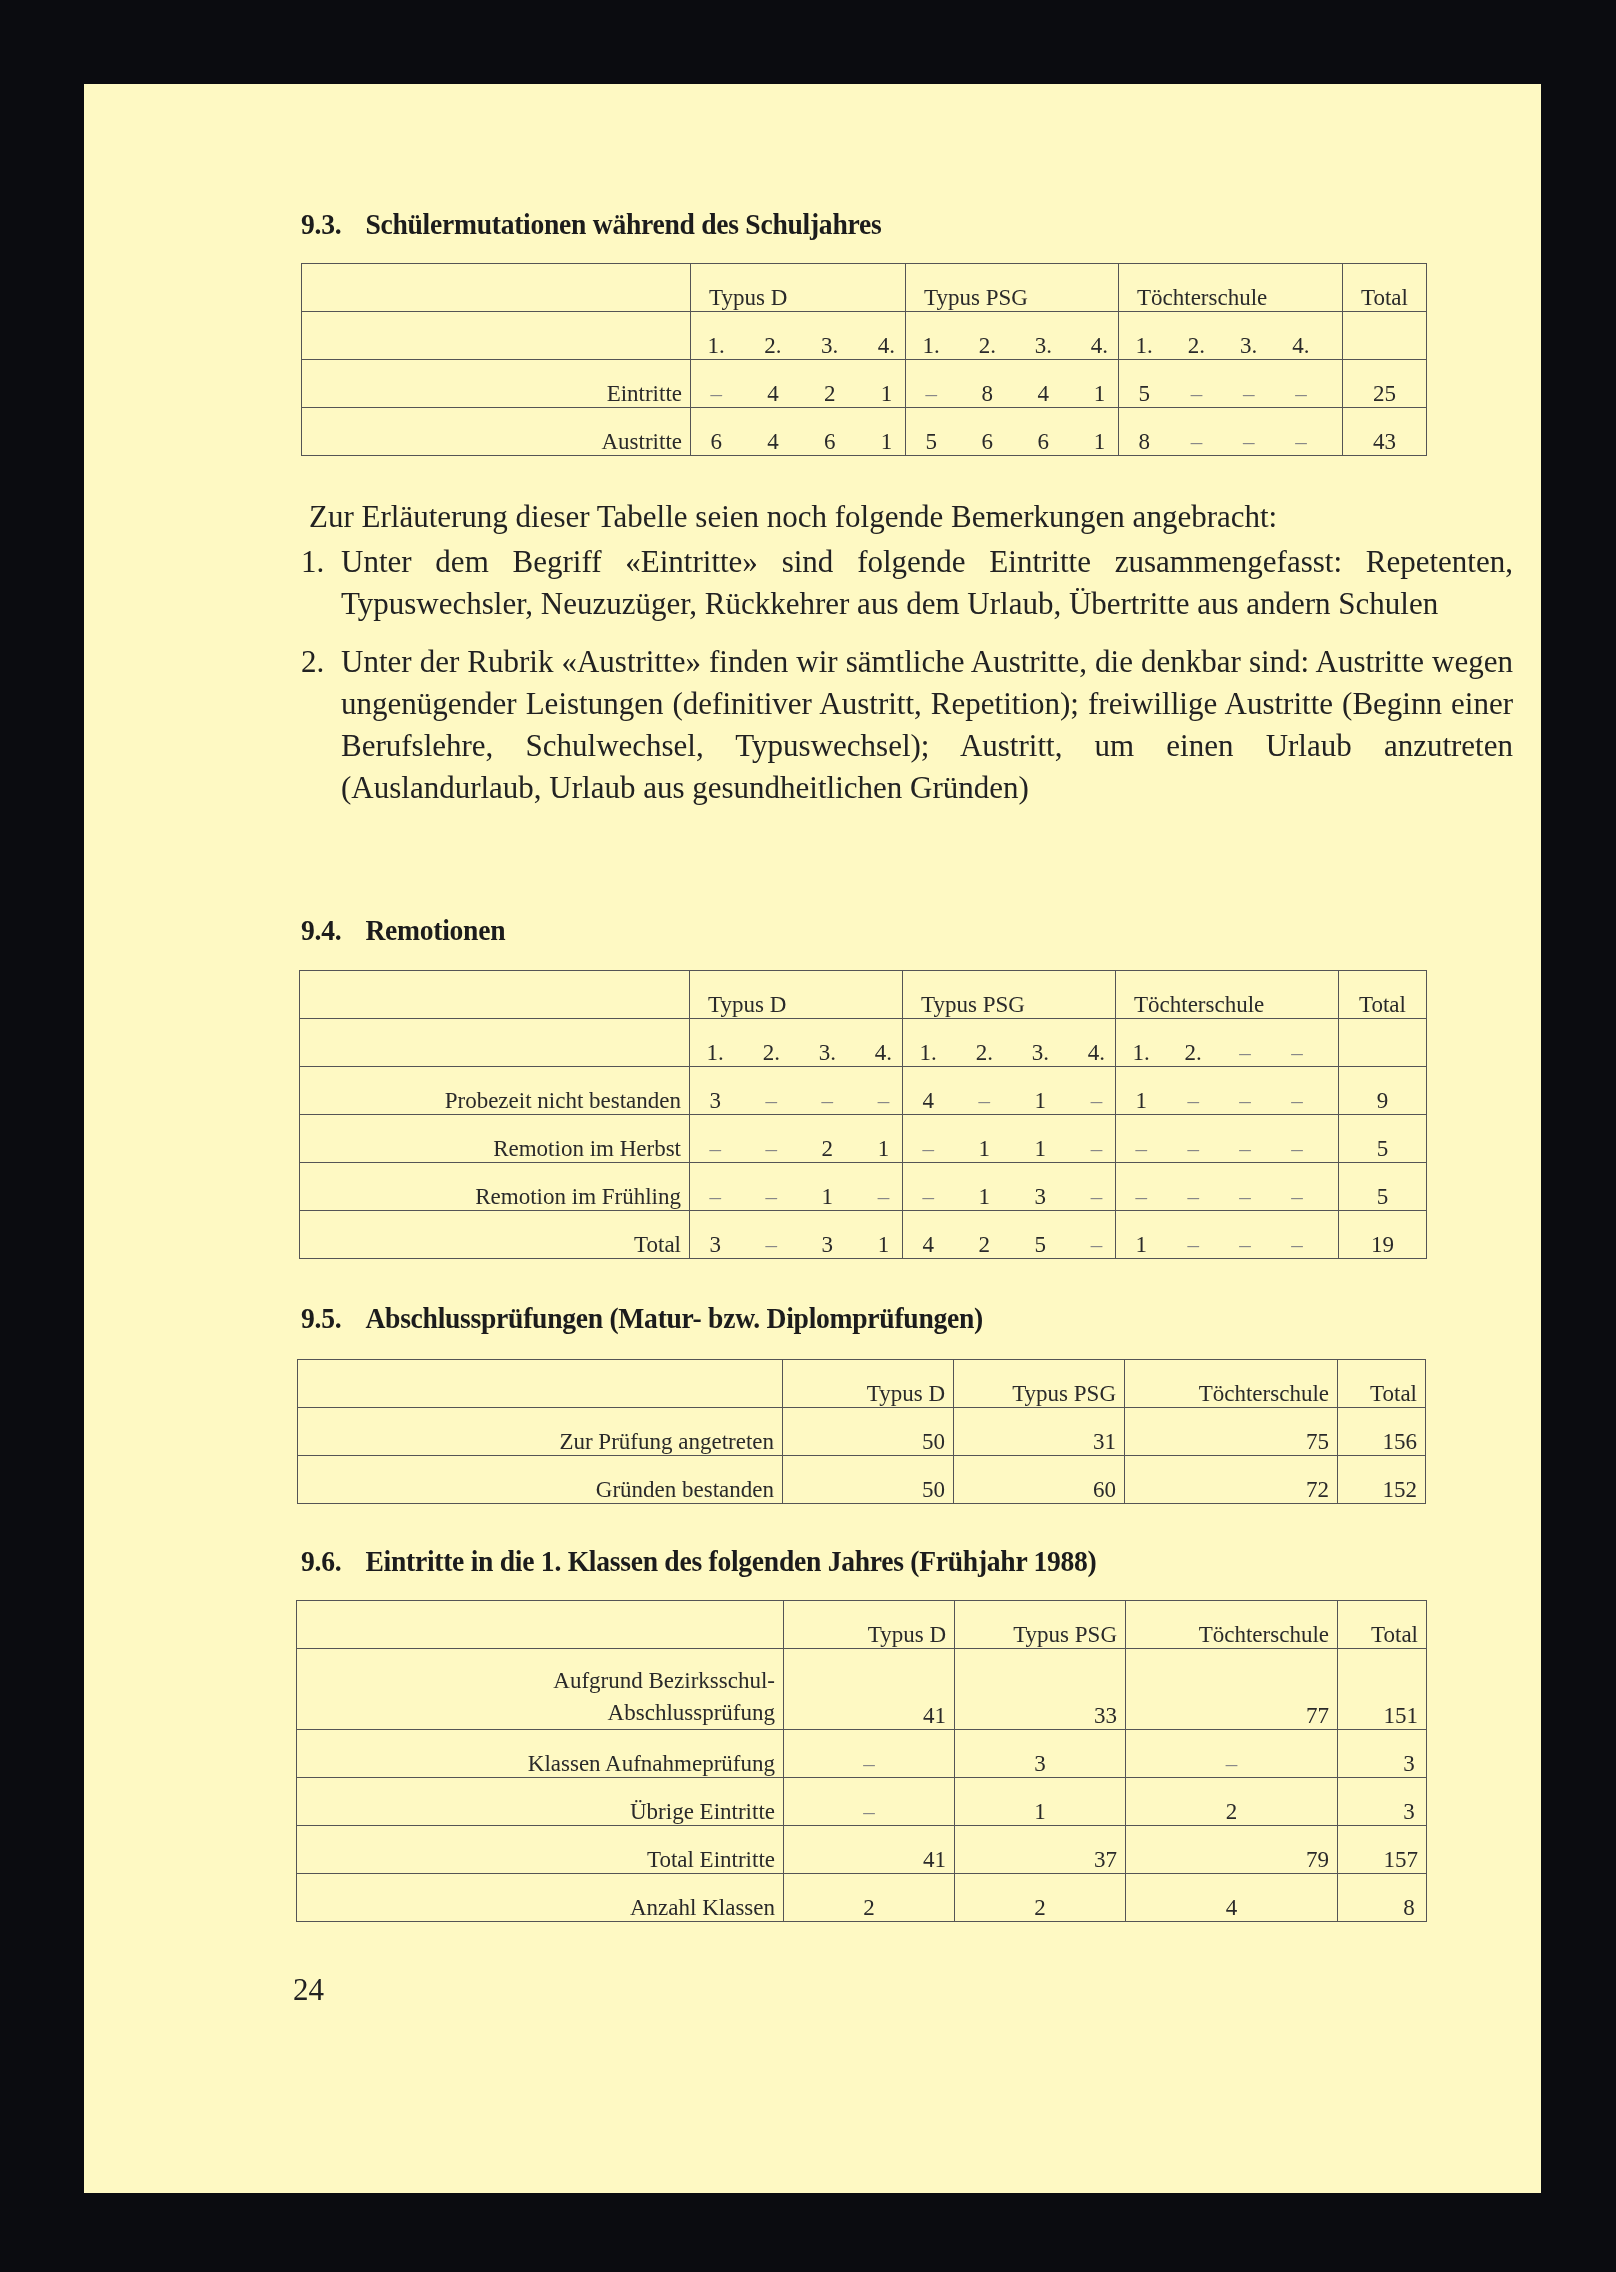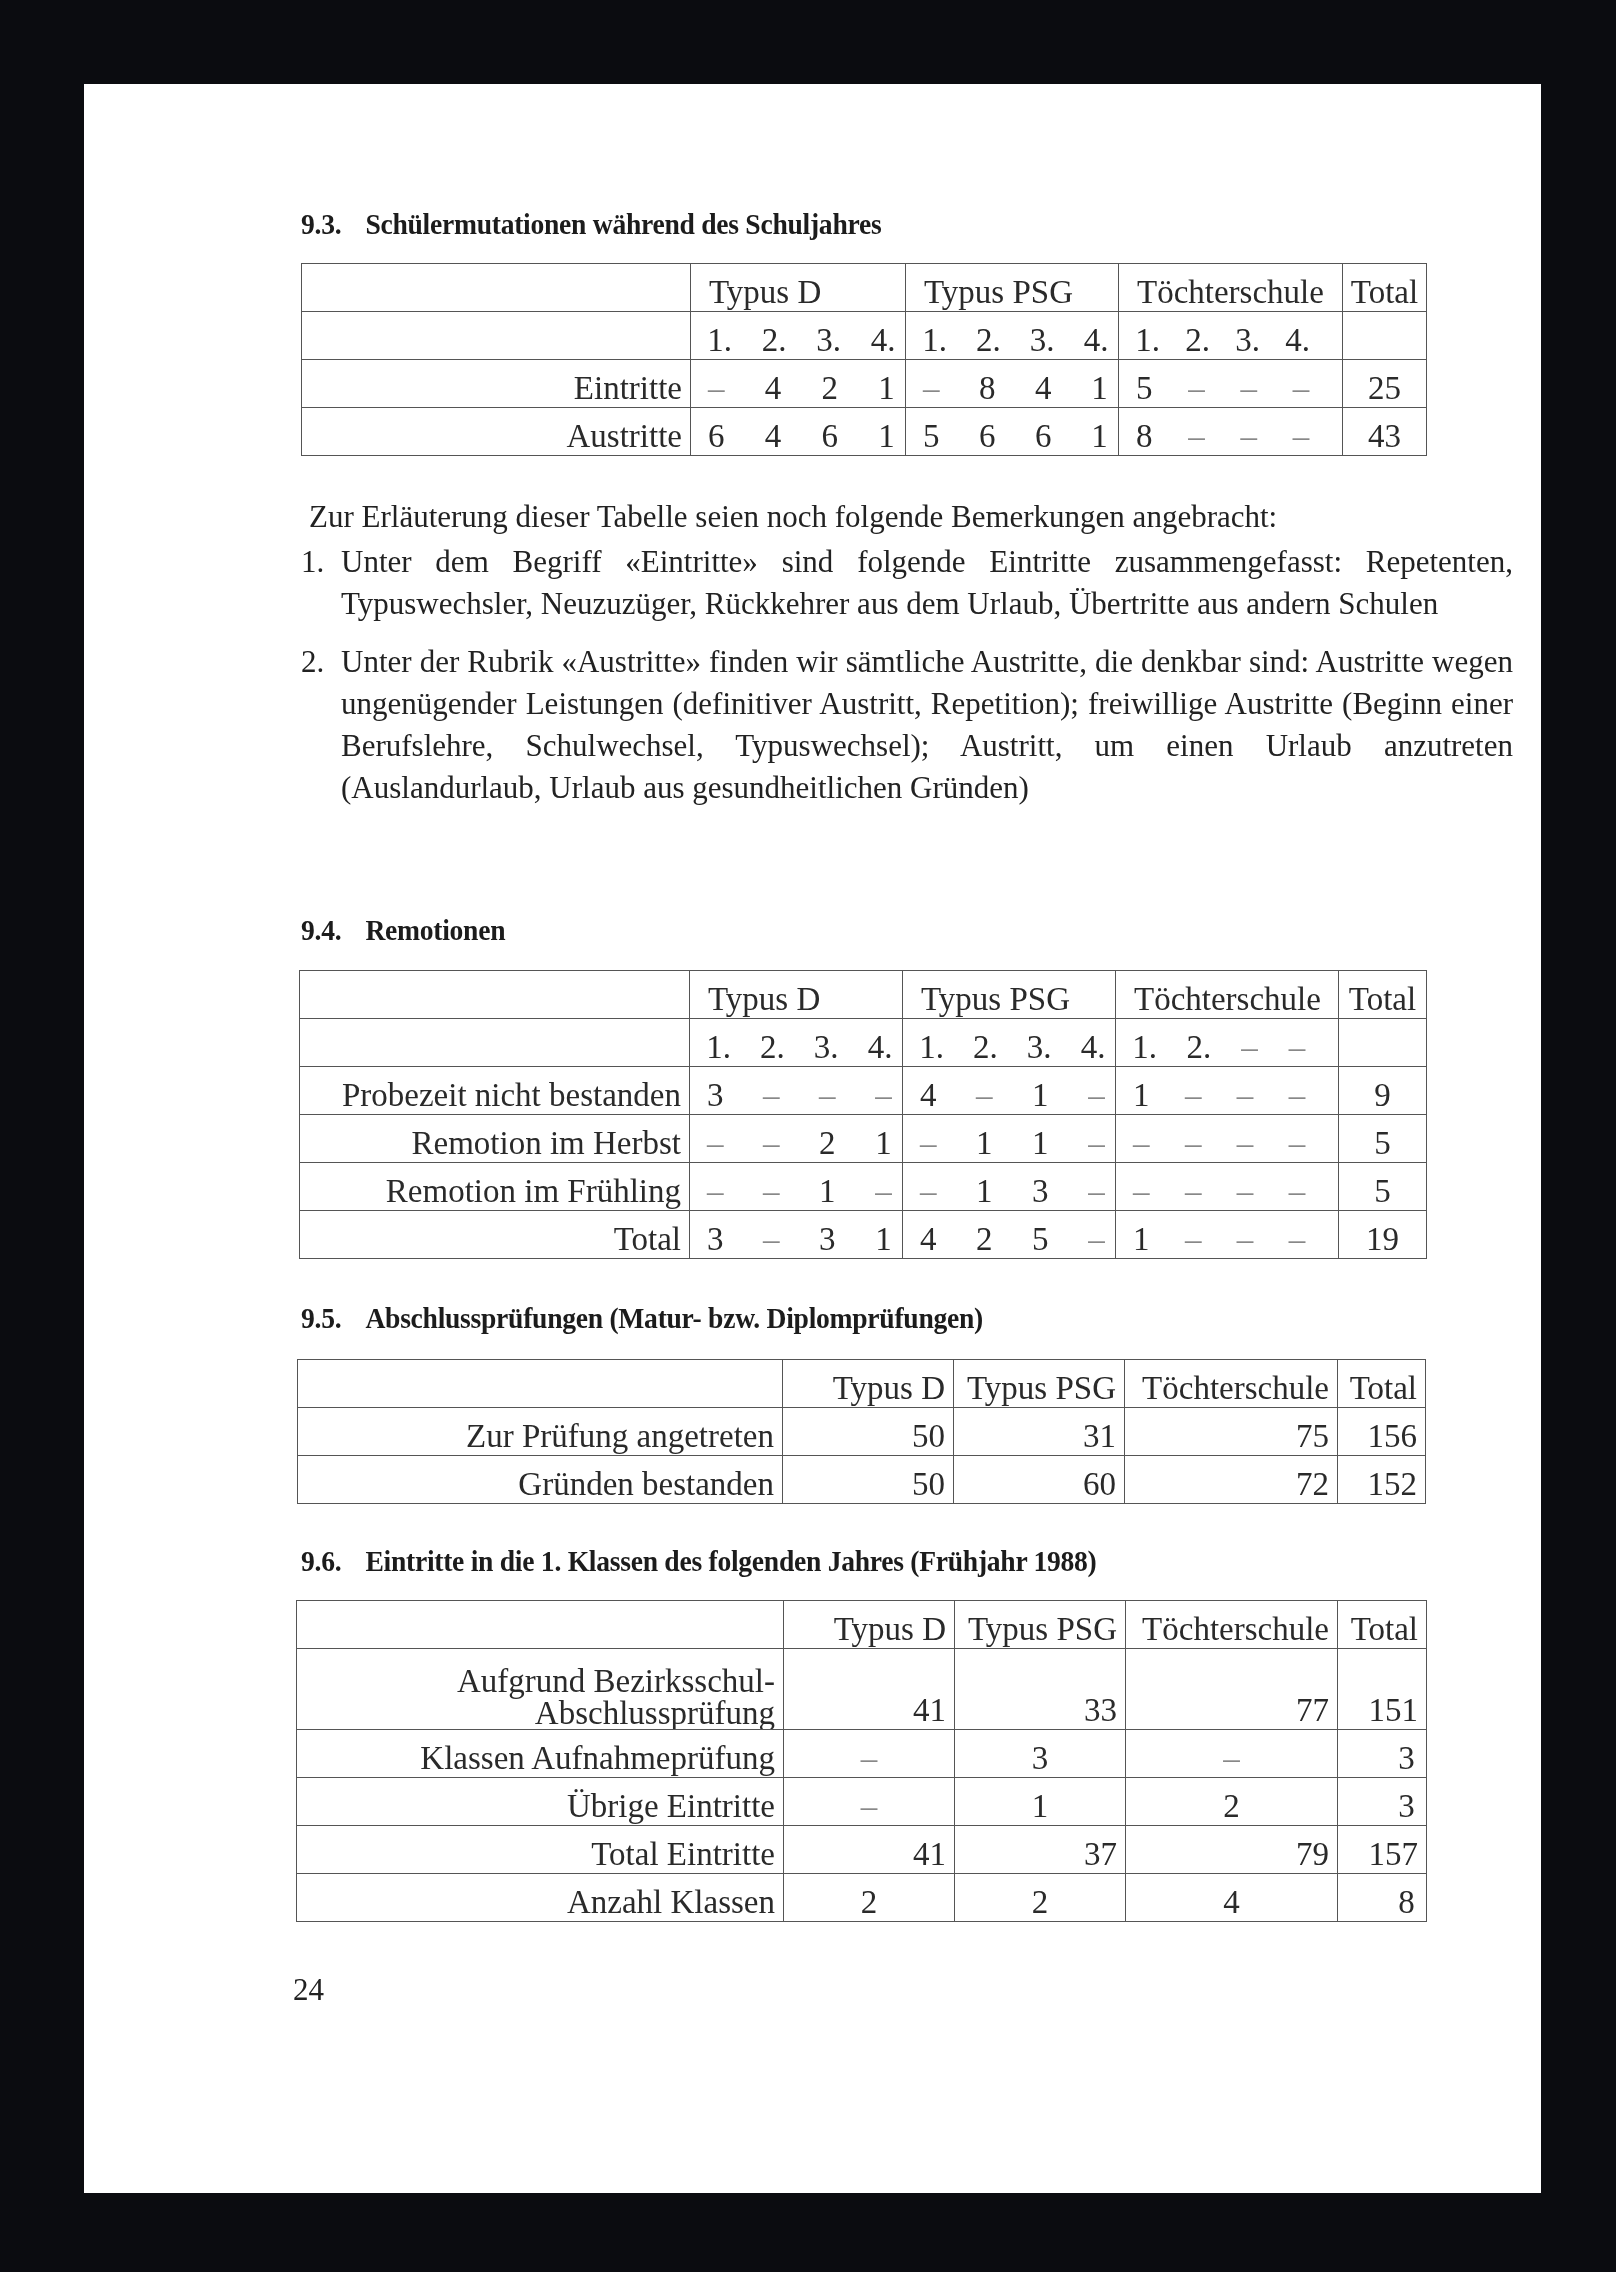--- a/index.html
+++ b/index.html
@@ -8,21 +8,21 @@
     background: #0b0c10;
     position: relative;
     overflow: hidden;
     font-family: "Liberation Serif", "DejaVu Serif", serif;
     color: #1c1c1c;
   }
   .page {
     position: absolute;
     left: 84px; top: 84px;
     width: 1457px; height: 2109px;
-    background: #ffffff;
+    background: #fef9c3;
   }
   .abs { position: absolute; }
   .heading {
     font-weight: bold;
     font-size: 30px;
     letter-spacing: -0.3px;
     white-space: nowrap;
     transform: scaleX(0.92);
     transform-origin: left top;
   }
@@ -34,21 +34,21 @@
   }
   .body-text p { margin: 8px; }
   .list { position: absolute; }
   .list-item { position: relative; padding-left: 40px; text-align: justify; }
   .list-item .marker { position: absolute; left: 0; top: 0; }
 
   table.t {
     position: absolute;
     border-collapse: collapse;
     table-layout: fixed;
-    font-size: 33px;
+    font-size: 23px;
     color: #2a2a2a;
   }
   table.t td {
     border: 1.6px solid #555;
     padding: 0 8px 0 13px;
     vertical-align: bottom;
     white-space: nowrap;
     overflow: hidden;
   }
   table.t td.lbl { text-align: right; padding-left: 13px; }

